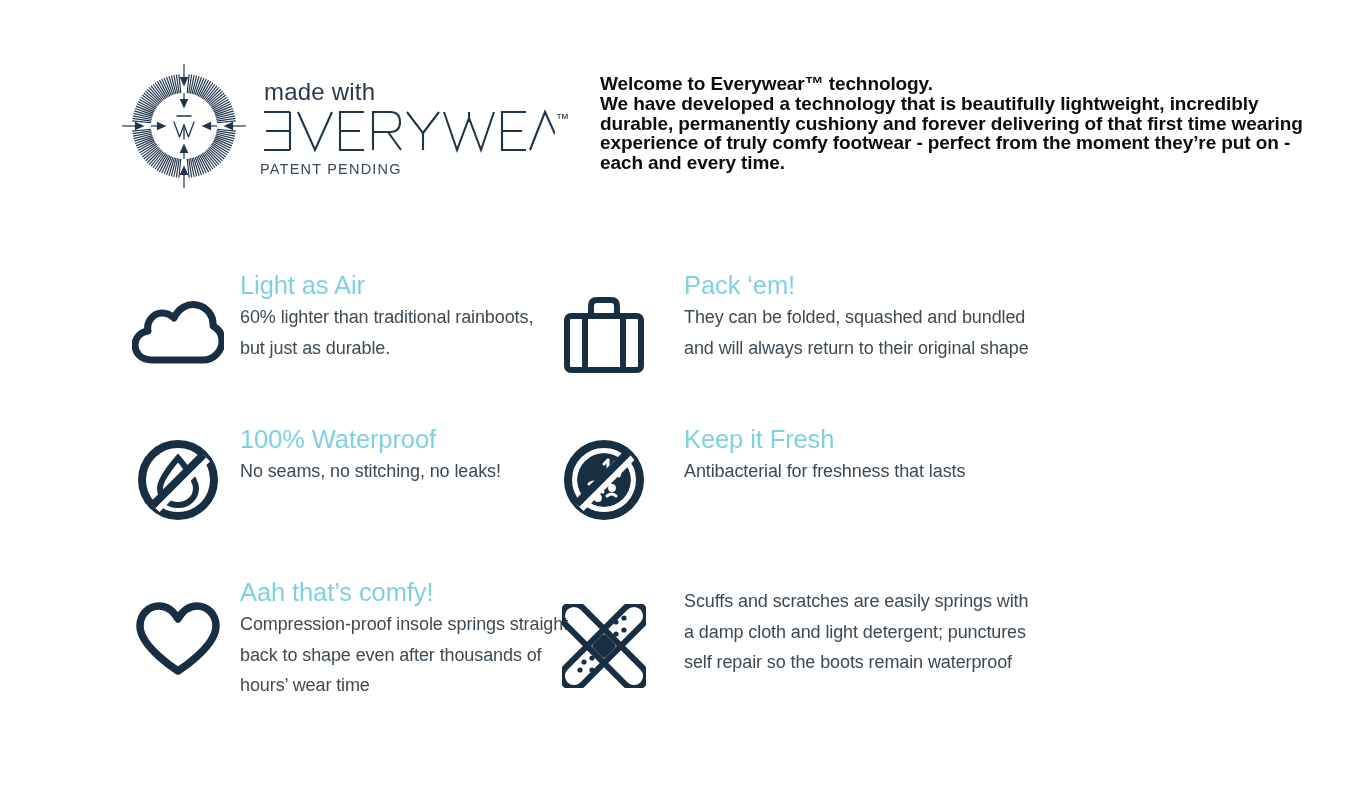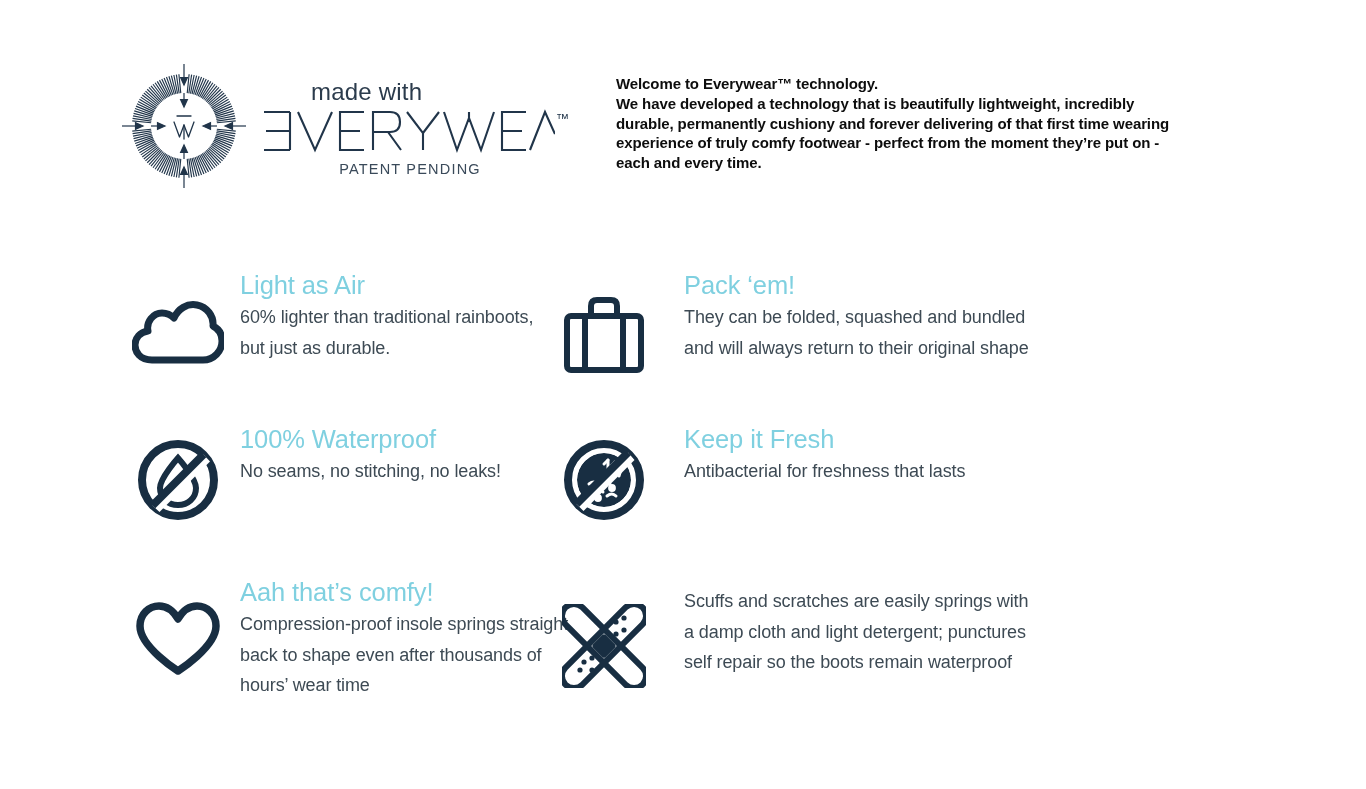--- a/index.html
+++ b/index.html
@@ -44,57 +44,55 @@
   }
 
   #made-with {
     font-size: 24px;
     color: #2b3b4c;
     letter-spacing: 0.2px;
     line-height: 1;
     margin-bottom: 4px;
     padding-left: 4px;
     font-weight: 400;
-    margin-left: 47px;
   }
 
   #wordmark-row {
     display: flex;
     align-items: flex-start;
   }
 
   #everywear-svg {
     display: block;
   }
 
   #tm-mark {
     font-size: 13px;
     color: #21354a;
     line-height: 1;
     margin-top: 4px;
     margin-left: 1px;
   }
 
   #patent-pending {
-    text-align: center;
     font-size: 14.5px;
     letter-spacing: 1.2px;
     color: #3a4a5a;
     margin-top: 7px;
     width: 300px;
     margin-left: 0px;
     font-weight: 400;
   }
 
   #welcome-block {
     position: absolute;
-    left: 616px;
+    left: 600px;
     top: 74px;
     width: 660px;
-    font-size: 15px;
+    font-size: 19px;
     font-weight: bold;
     line-height: 19.8px;
     color: #0d0d0d;
     letter-spacing: -0.1px;
   }
   #welcome-block .wline { display: block; white-space: nowrap; }
 
   
   #features {
     position: absolute;

